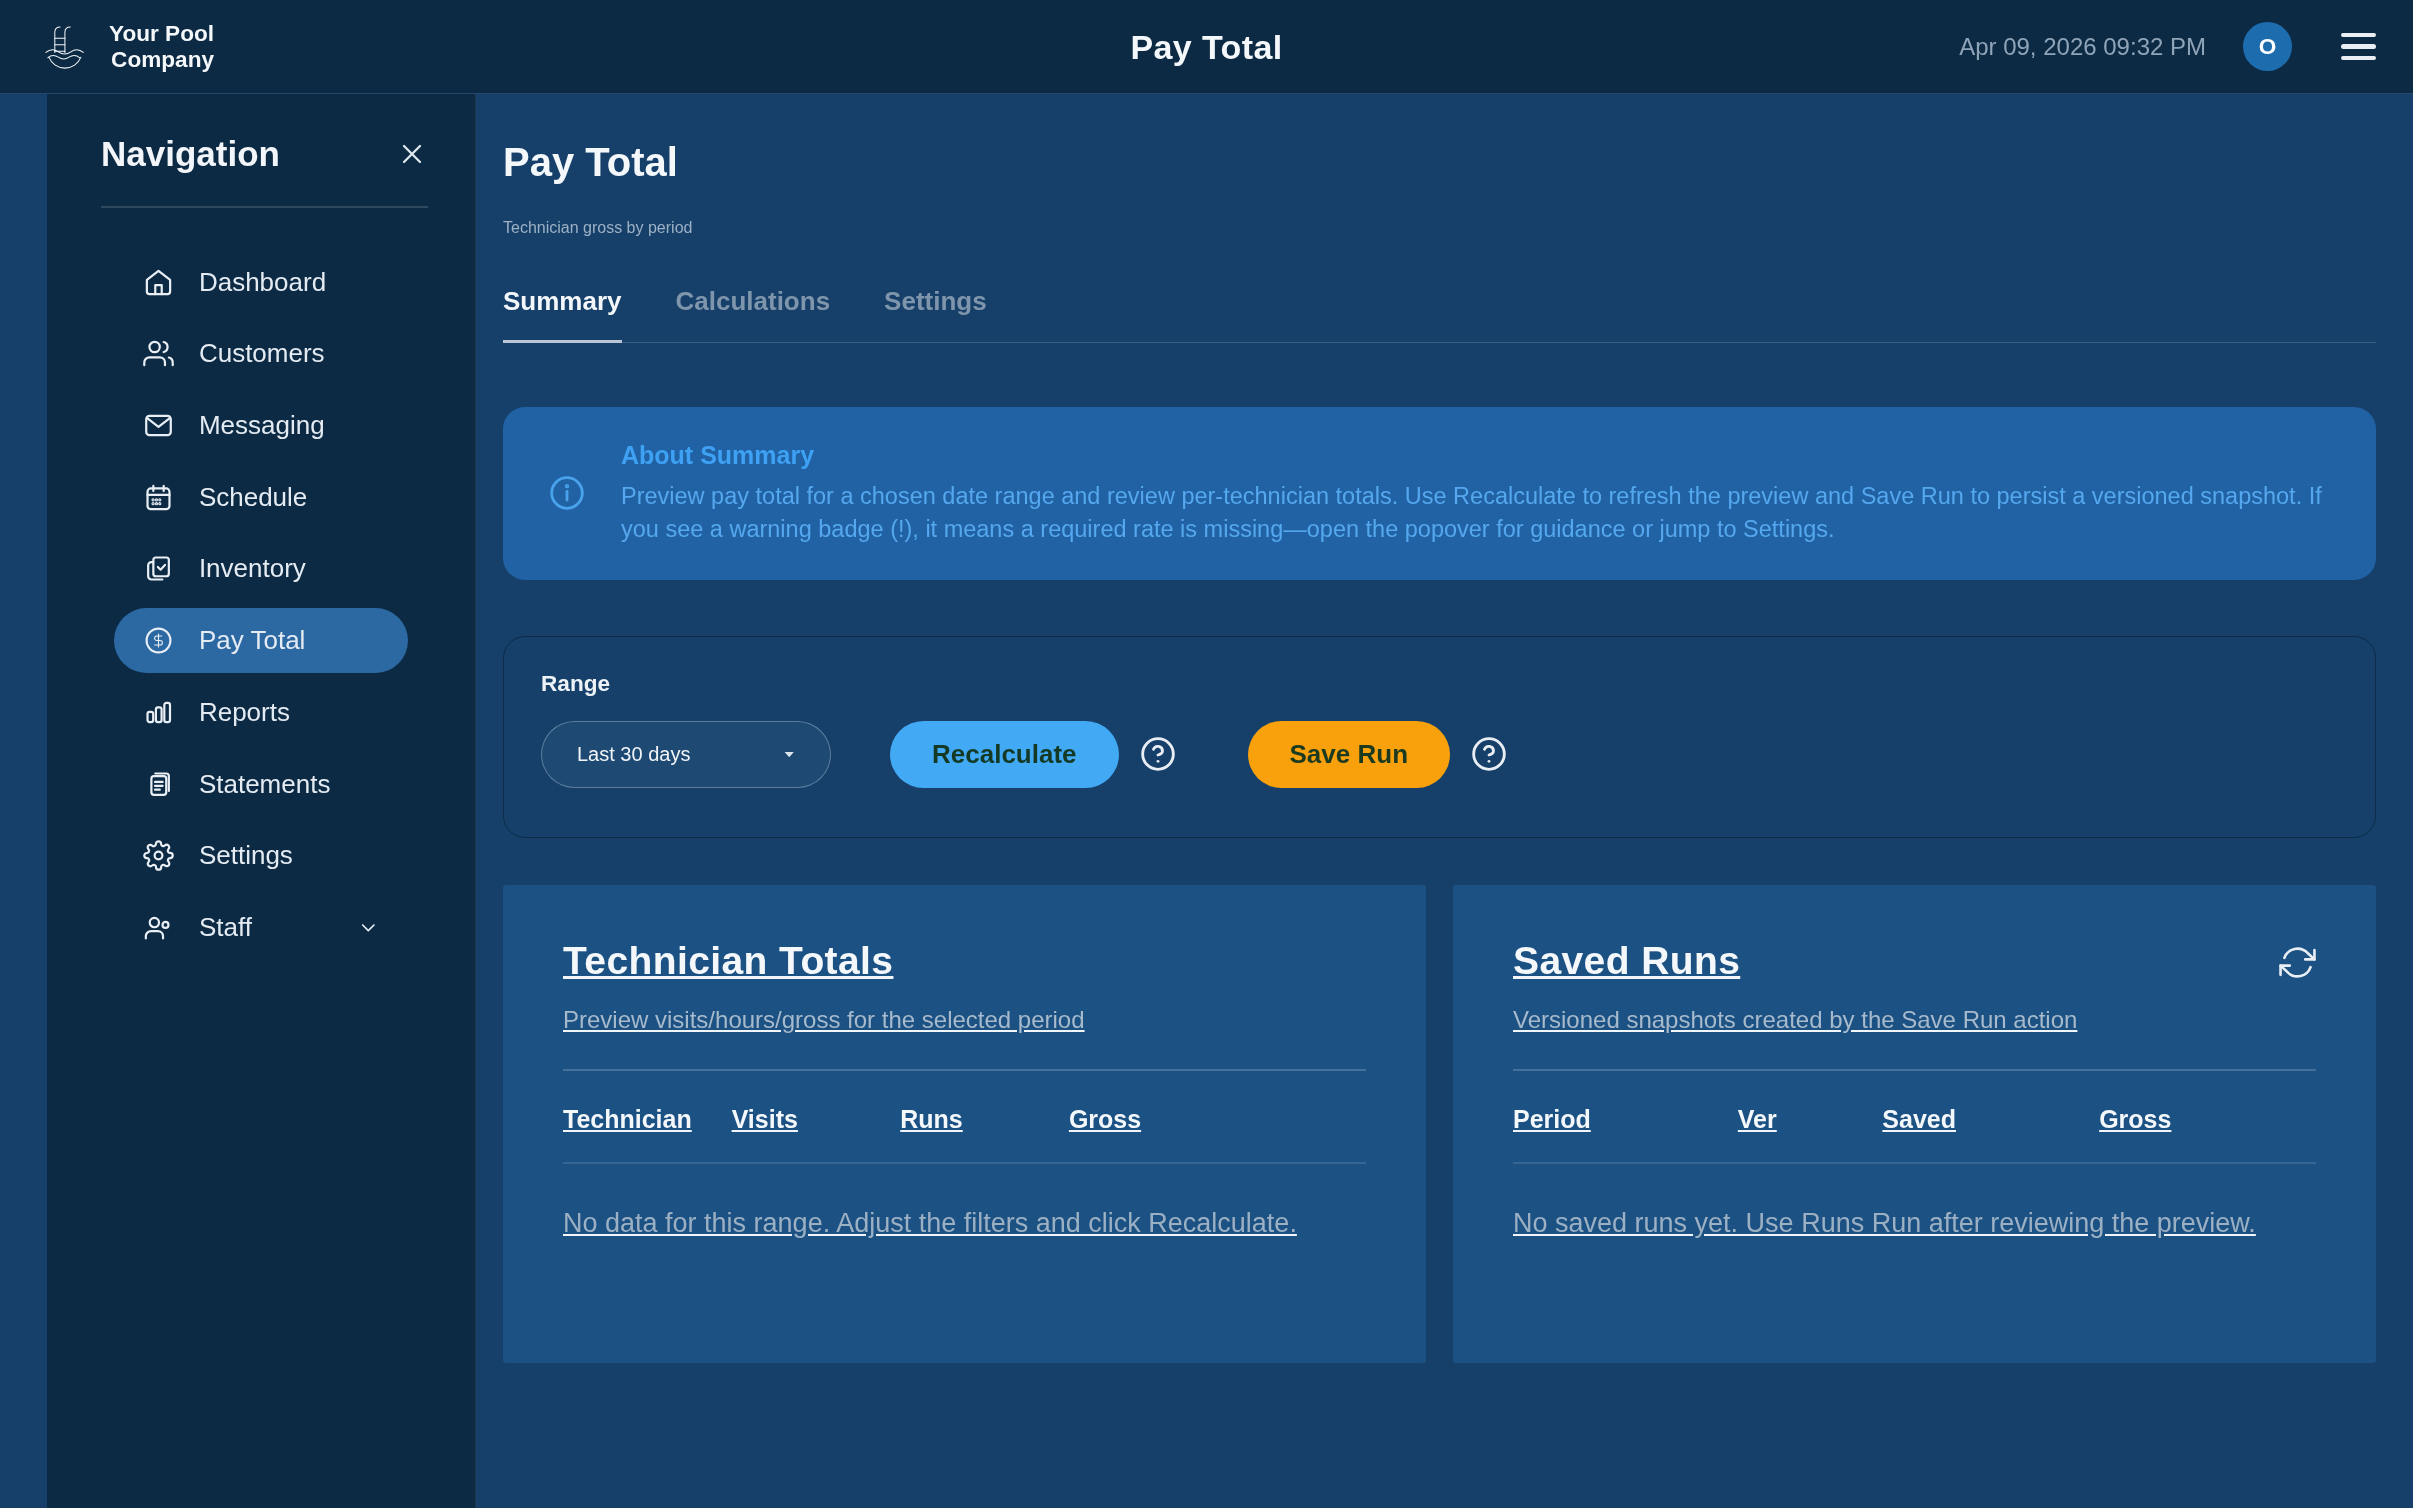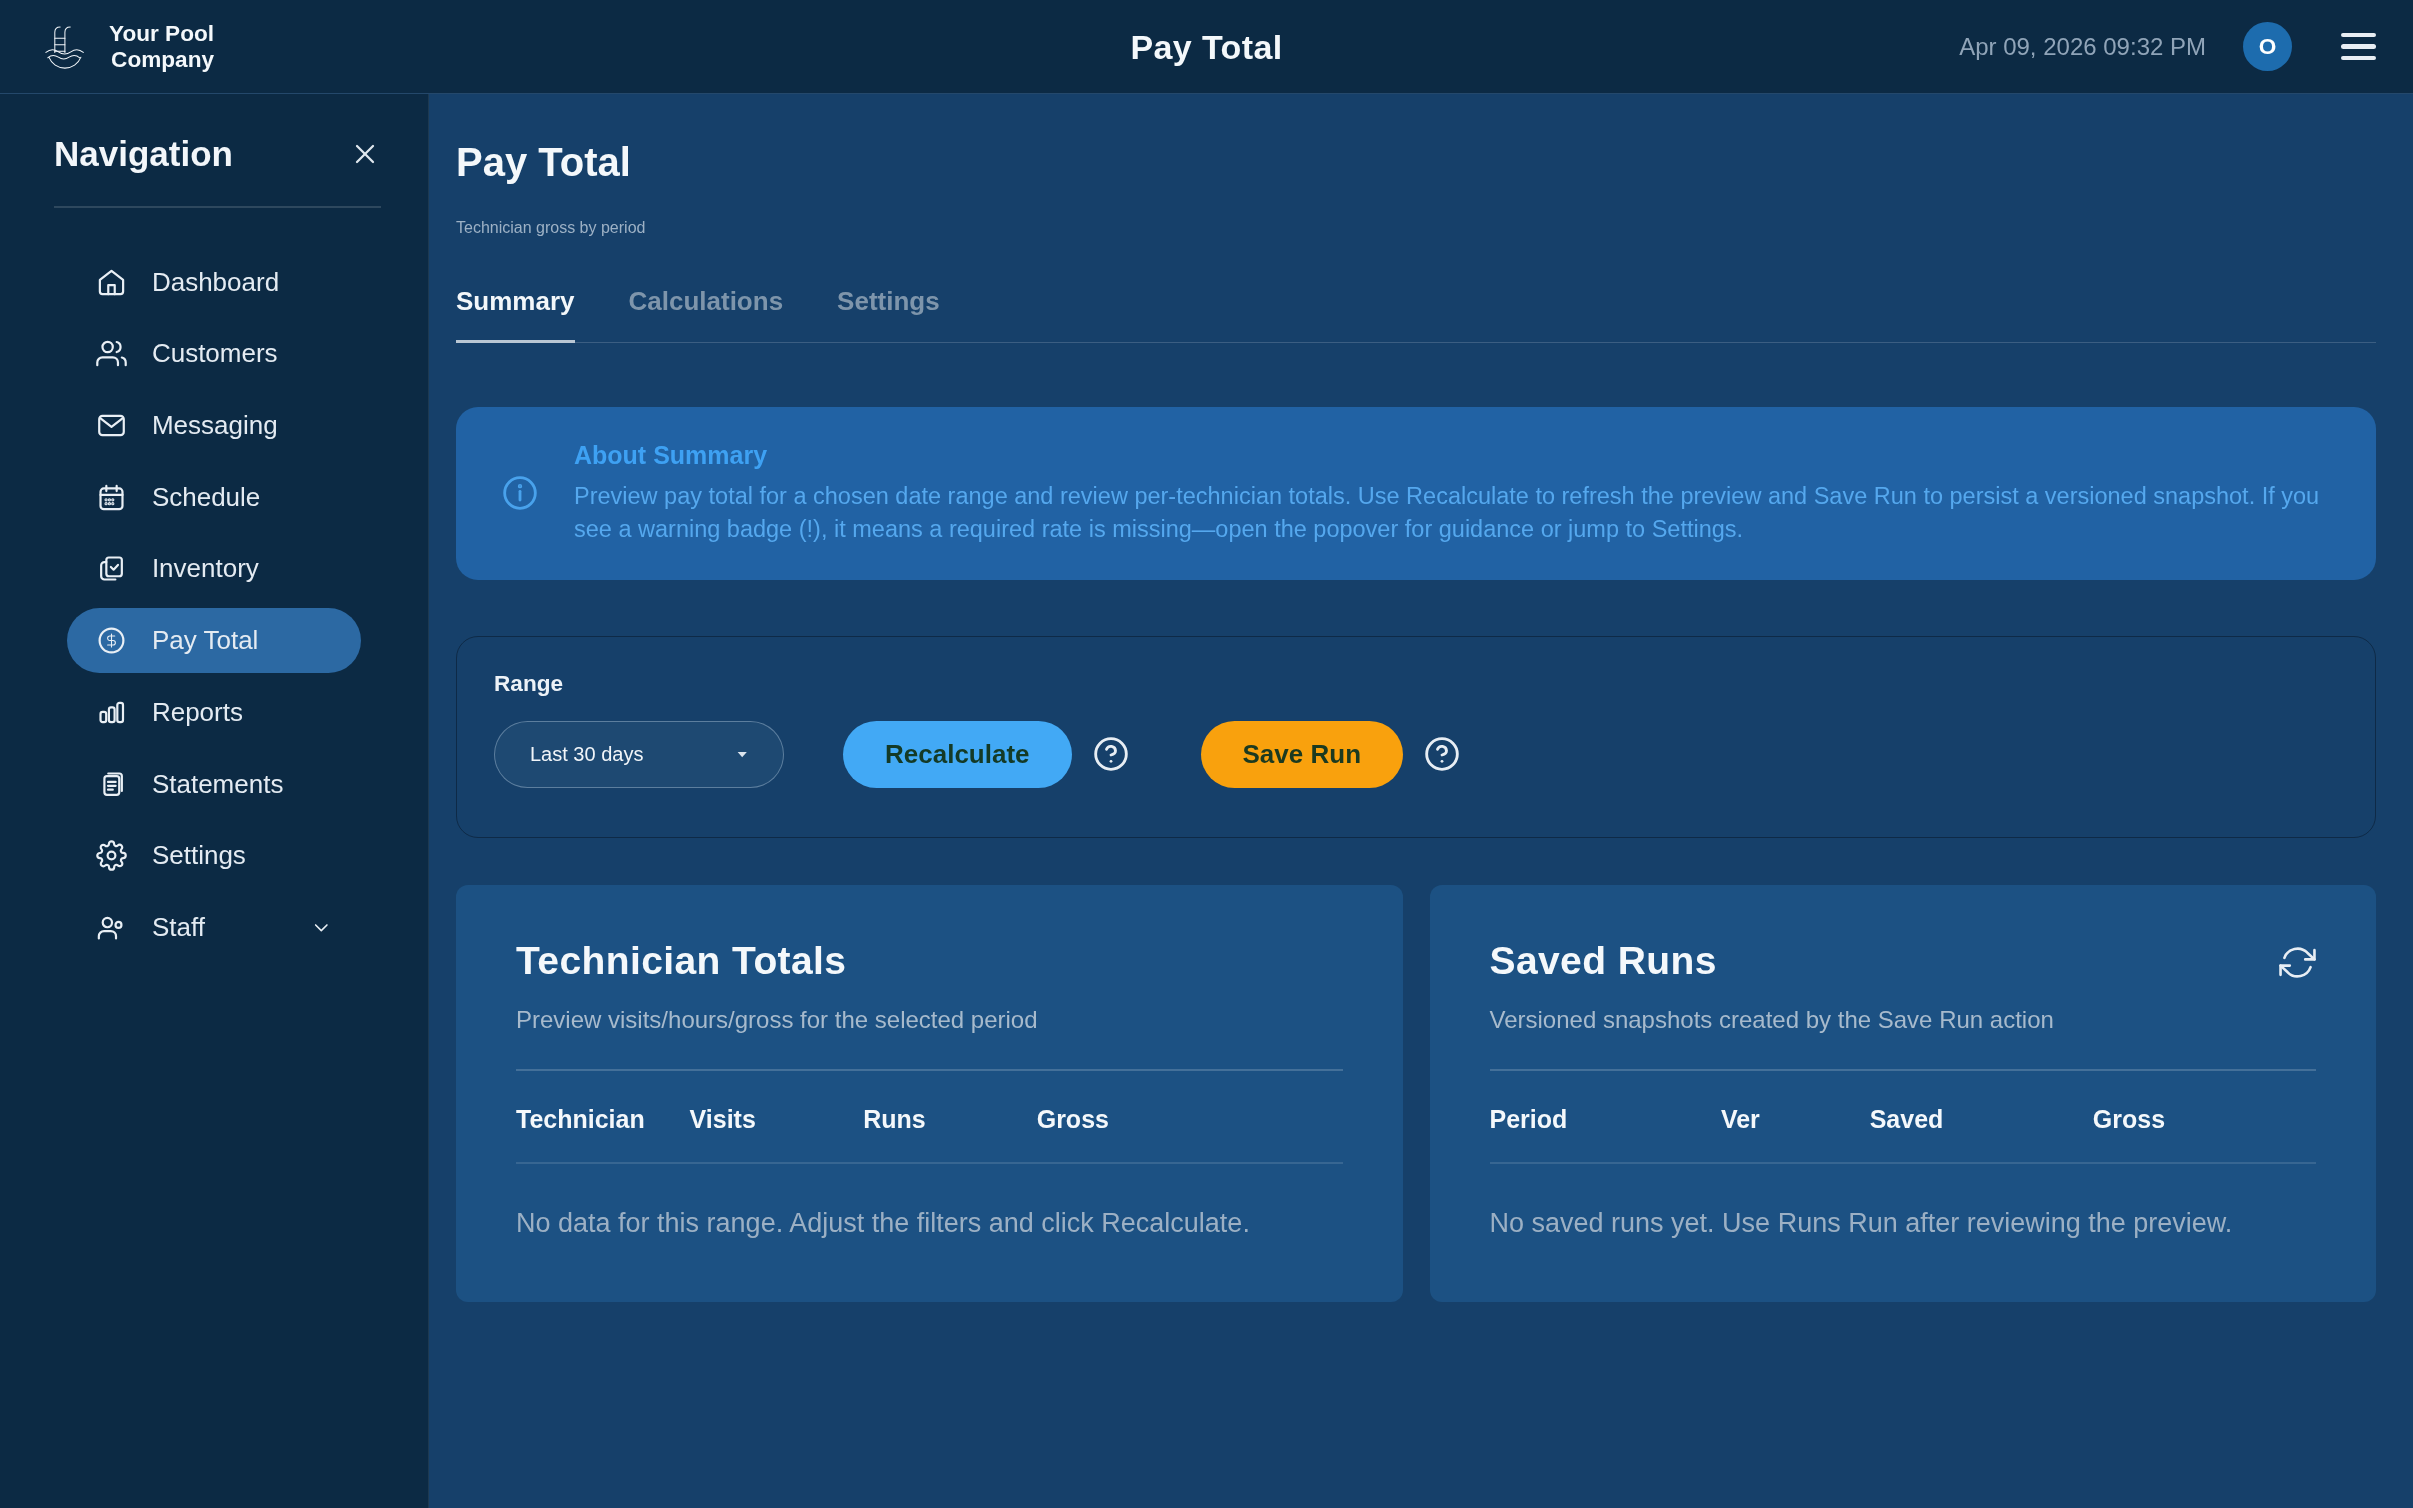--- a/index.html
+++ b/index.html
@@ -27,21 +27,21 @@
   .datetime { font-size:24px; color:#90A4B8; }
   .avatar {
     width:49px; height:49px; border-radius:50%; background:#1D6CAE;
     display:flex; align-items:center; justify-content:center;
     font-size:22.6px; font-weight:700; color:#FFFFFF; margin-left:37px; cursor:pointer;
   }
   .hamburger { margin-left:49px; width:35px; display:flex; flex-direction:column; gap:7.5px; cursor:pointer; background:none; border:none; }
   .hamburger span { display:block; height:4.2px; border-radius:2.5px; background:#E8EEF4; }
 
   
-  .body { flex:1; display:flex; min-height:0; }
+  .body { flex:1; display:flex; min-height:0;padding-left:47px; }
 
   
   aside {
     width:429px; flex:0 0 429px; background:#0C2A44;
     border-right:1.7px solid rgba(255,255,255,0.07);
     padding:40px 47px 0 54px;
   }
   .side-head { display:flex; align-items:center; justify-content:space-between; }
   .side-title { font-size:35px; font-weight:700; color:#F2F6FA; }
   .close-btn { background:none; border:none; cursor:pointer; color:#DFE7EE; display:flex; }
@@ -93,22 +93,22 @@
     height:67px; border:none; border-radius:34px; padding:0 42px;
     font-family:inherit; font-size:26px; font-weight:700; cursor:pointer;
   }
   .btn-recalc { margin-left:59px; background:#42A9F5; color:#143A26; }
   .btn-save { margin-left:70px; background:#F9A10D; color:#1B3A20; }
   .help { margin-left:19px; background:none; border:none; cursor:pointer; color:#E8EEF4; display:flex; }
   .help svg { width:40px; height:40px; }
 
   .cards { margin-top:47px; display:flex; gap:27px; }
   .card {
-    flex:1; min-width:0; background:#1C5183; border-radius:12px;
-    padding:54px 60px 0; height:417px;
+    flex:1; min-width:0; background:#1C5183; border-radius:3px;
+    padding:54px 60px 0; height:478px;text-decoration:underline;
   }
   .card-title-row { display:flex; align-items:flex-start; justify-content:space-between; }
   .card h2 { font-size:39px; font-weight:700; color:#F4F8FB; letter-spacing:0.4px; }
   .refresh-btn { background:none; border:none; cursor:pointer; color:#E8EEF4; display:flex; margin-top:5px; }
   .refresh-btn svg { width:37px; height:37px; }
   .card-sub { margin-top:23.5px; font-size:24px; color:#A7BACC; }
   .card-div { margin-top:35px; height:1.7px; background:rgba(255,255,255,0.18); }
   .thead { margin-top:34px; display:grid; font-size:25px; font-weight:700; color:#F4F8FB; }
   .thead.left-cols  { grid-template-columns:21% 21% 21% 37%; }
   .thead.right-cols { grid-template-columns:28% 18% 27% 27%; }

